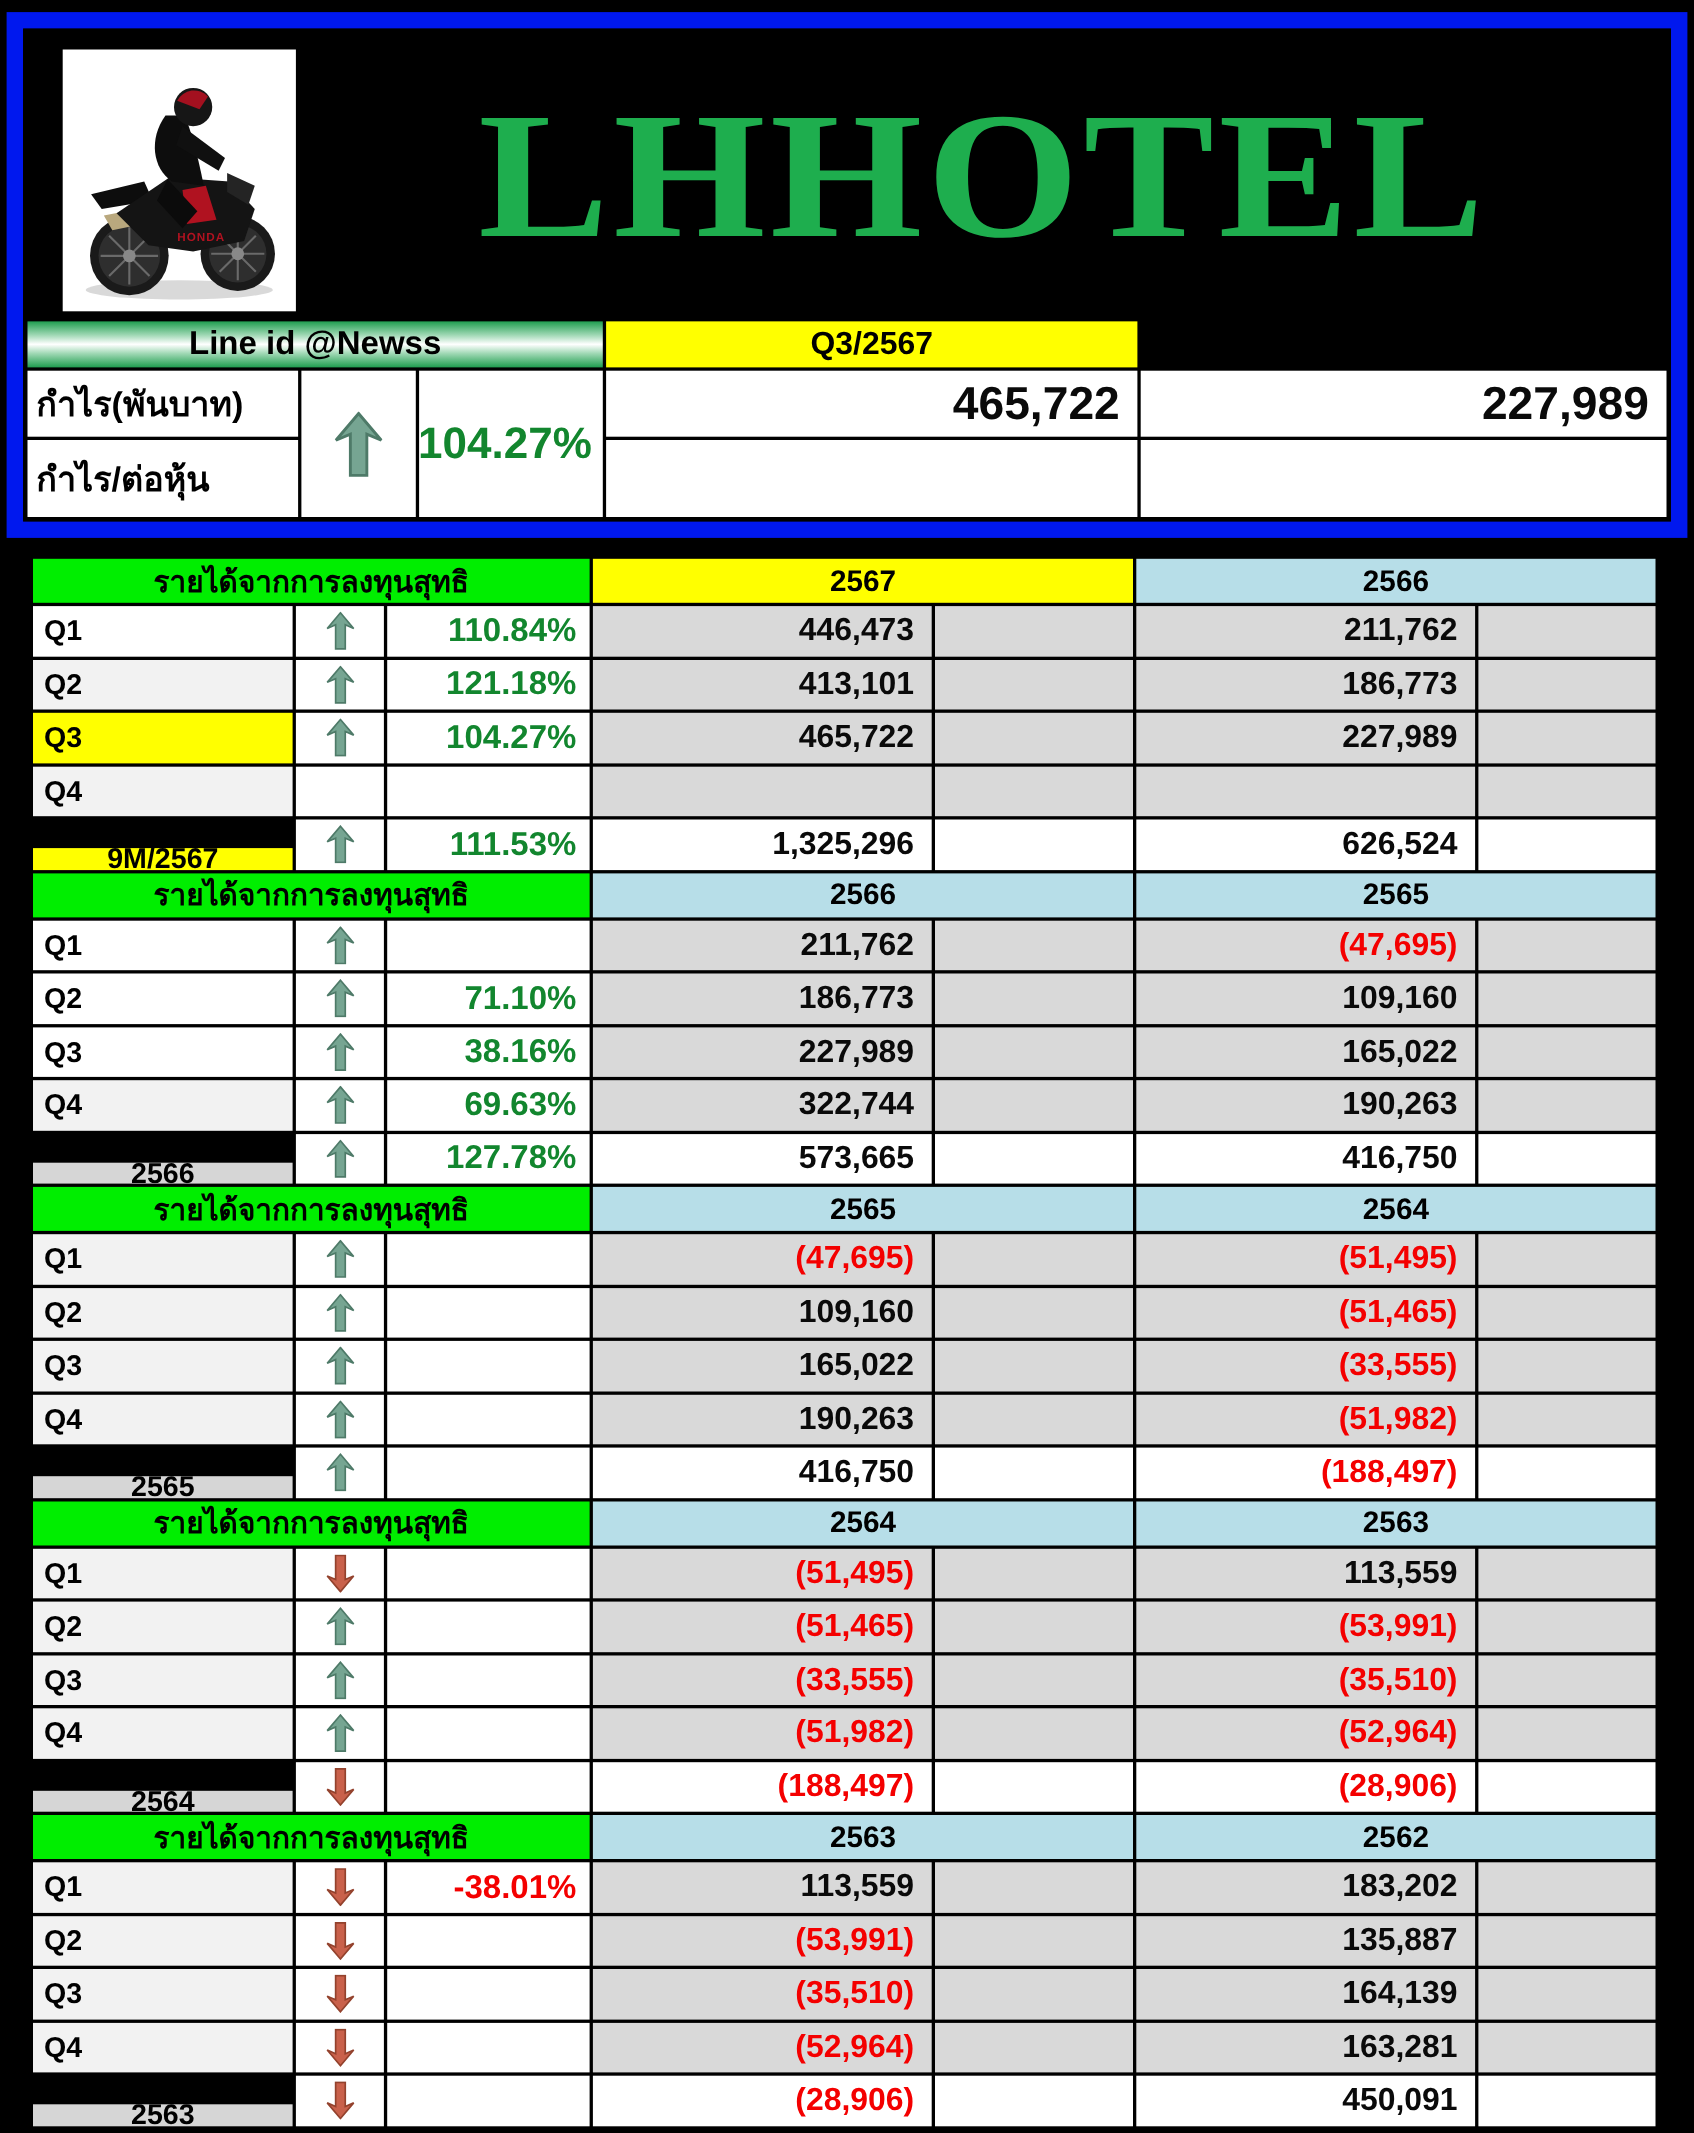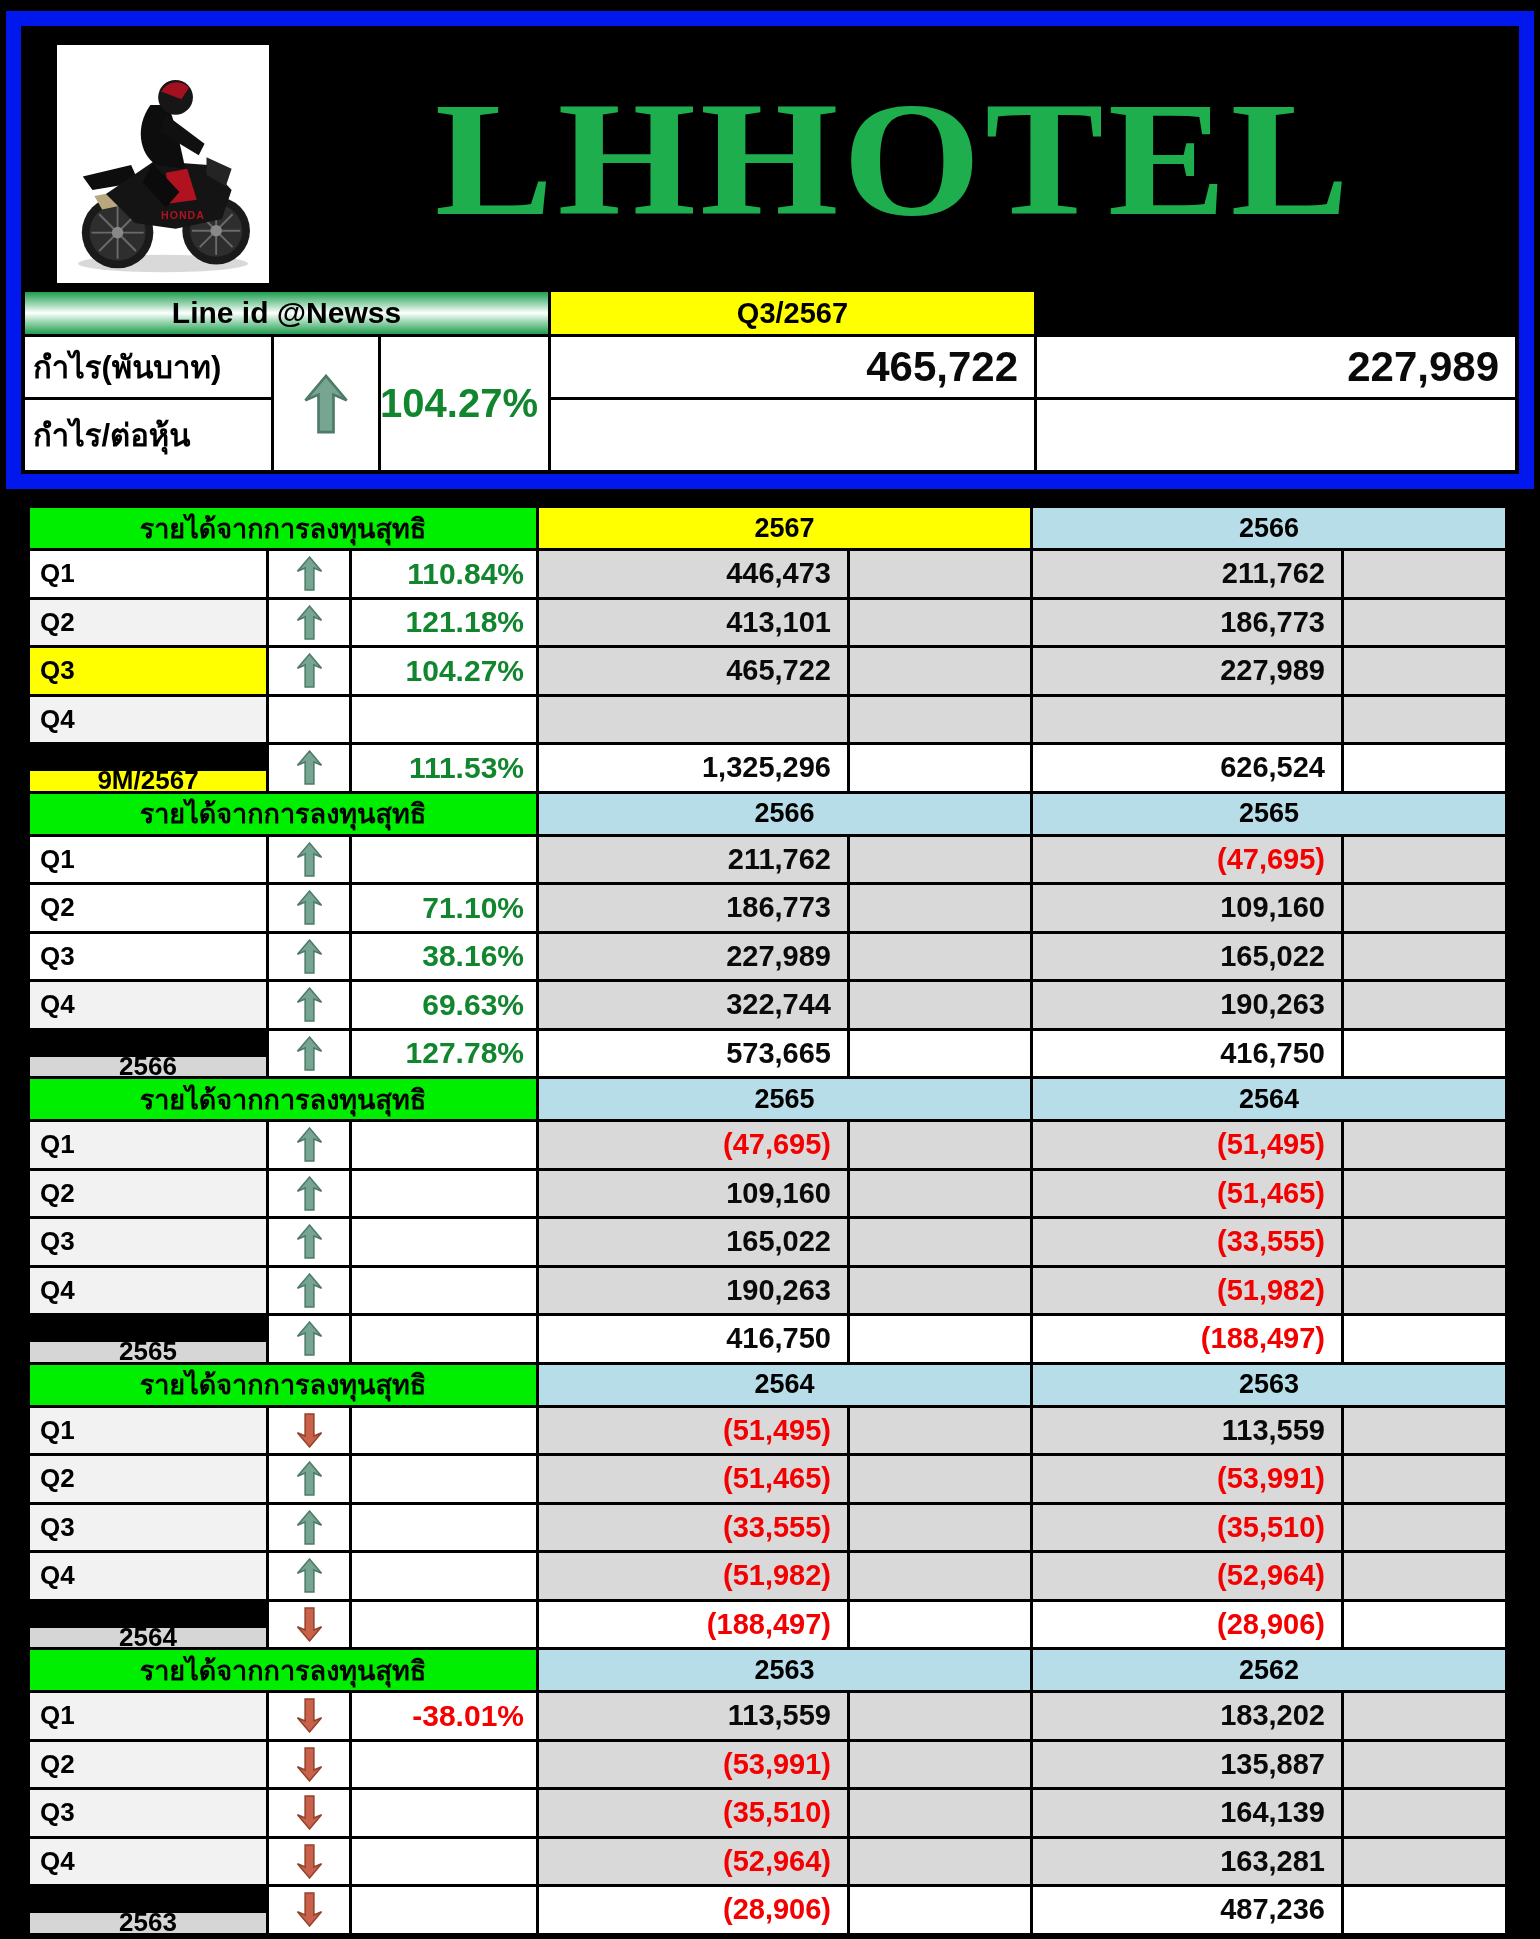--- a/index.html
+++ b/index.html
@@ -407,19 +407,19 @@
         <div class="cell bg-val"></div>
         <div class="cell t-label bg-total">2563</div>
         <div class="cell arrow-cell bg-white">
           <svg width="27" height="35" viewBox="0 0 24 32">
             <polygon points="12,31 23,18 16,21 16,1 8,1 8,21 1,18" fill="#c9614b" stroke="#93422d" stroke-width="1.4"></polygon>
           </svg>
         </div>
         <div class="cell pct-cell bg-white pct-green"></div>
         <div class="cell val-cell bg-white val-red">(28,906)</div>
         <div class="cell bg-white"></div>
-        <div class="cell val-cell bg-white">487,236</div>
+        <div class="cell val-cell bg-white">450,091</div>
         <div class="cell bg-white"></div>
       </div>
     </div>
 
   <div class="bottom-strip"></div>
 </div>
 
 </body></html>

